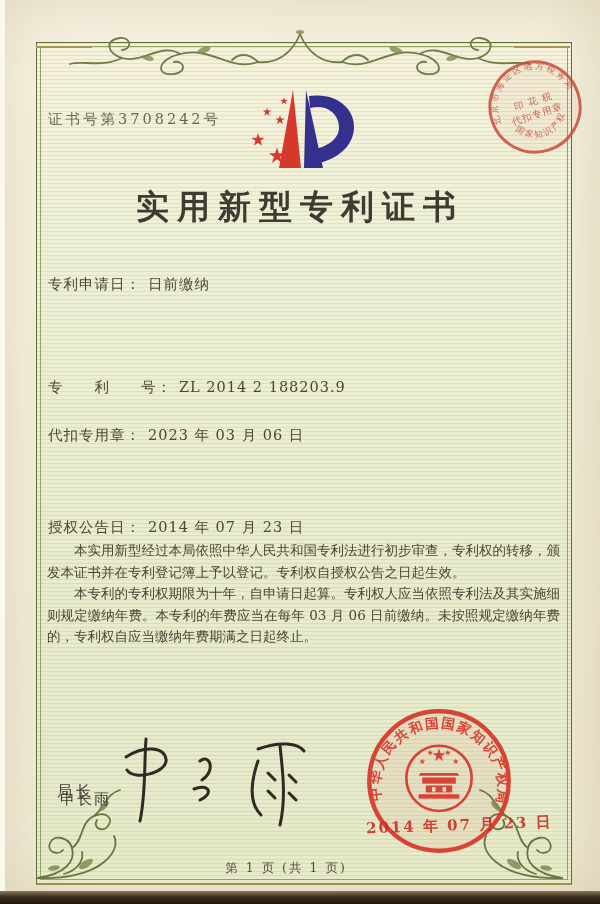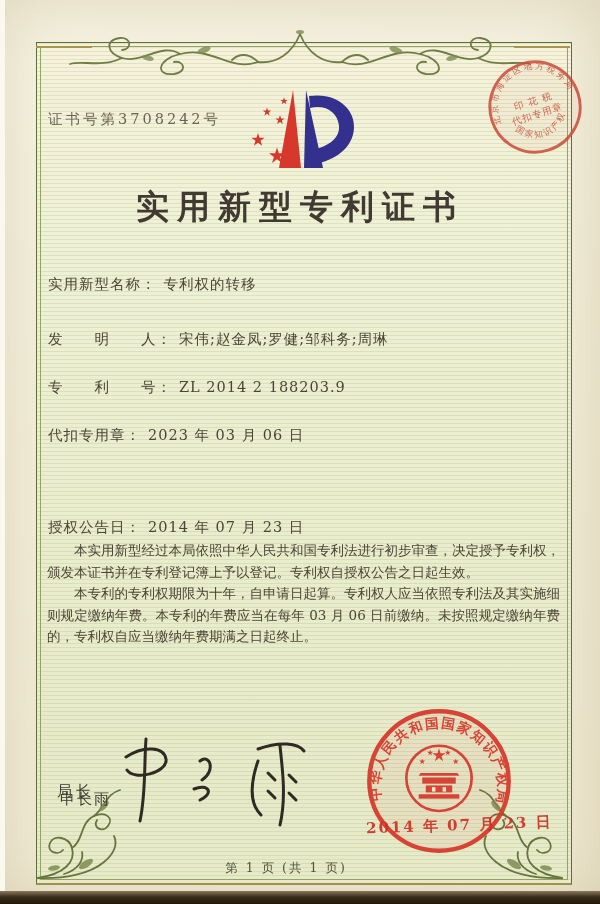--- a/index.html
+++ b/index.html
@@ -134,37 +134,34 @@
       <polygon transform="translate(24,24) scale(4.5)" points="0,-1 0.22,-0.31 0.95,-0.31 0.36,0.12 0.59,0.81 0,0.38 -0.59,0.81 -0.36,0.12 -0.95,-0.31 -0.22,-0.31"></polygon>
       <polygon transform="translate(37,32) scale(5)" points="0,-1 0.22,-0.31 0.95,-0.31 0.36,0.12 0.59,0.81 0,0.38 -0.59,0.81 -0.36,0.12 -0.95,-0.31 -0.22,-0.31"></polygon>
       <polygon transform="translate(15,52) scale(7)" points="0,-1 0.22,-0.31 0.95,-0.31 0.36,0.12 0.59,0.81 0,0.38 -0.59,0.81 -0.36,0.12 -0.95,-0.31 -0.22,-0.31"></polygon>
       <polygon transform="translate(34,68) scale(8.5)" points="0,-1 0.22,-0.31 0.95,-0.31 0.36,0.12 0.59,0.81 0,0.38 -0.59,0.81 -0.36,0.12 -0.95,-0.31 -0.22,-0.31"></polygon>
     </g>
   </svg>
 
   <div class="title">实用新型专利证书</div>
 
   <div class="field" style="top:275px">
-    <span>实用新型名称：</span><span class="val">专利权的转移</span>
-  </div>
-  <div class="field" style="top:330px">
-    <span>发　　明　　人：</span><span class="val">宋伟;赵金凤;罗健;邹科务;周琳</span>
+    <span>专利申请日：</span><span class="val">日前缴纳</span>
   </div>
   <div class="field" style="top:378px">
     <span>专　　利　　号：</span><span class="val">ZL 2014 2 188203.9</span>
   </div>
   <div class="field" style="top:426px">
     <span>代扣专用章：</span><span class="val">2023 年 03 月 06 日</span>
   </div>
   <div class="field" style="top:518px">
     <span>授权公告日：</span><span class="val">2014 年 07 月 23 日</span>
   </div>
 
   <div class="paras">
-    <p>本实用新型经过本局依照中华人民共和国专利法进行初步审查，决定授予专利权，颁发本证书并在专利登记簿上予以登记。专利权自授权公告之日起生效。</p>
+    <p>本实用新型经过本局依照中华人民共和国专利法进行初步审查，专利权的转移，颁发本证书并在专利登记簿上予以登记。专利权自授权公告之日起生效。</p>
     <p>本专利的专利权期限为十年，自申请日起算。专利权人应当依照专利法及其实施细则规定缴纳年费。本专利的年费应当在每年 03 月 06 日前缴纳。未按照规定缴纳年费的，专利权自应当缴纳年费期满之日起终止。</p>
   </div>
 
   <div class="signer-title">局长</div>
   <div class="signer-name">申长雨</div>
 
   <svg class="signature-svg" width="215" height="100" viewBox="0 0 215 100">
     <g stroke="#2f2a22" stroke-width="3" fill="none" stroke-linecap="round" stroke-linejoin="round">
       <path d="M34,6 C32,32 34,60 28,88"></path>
       <path d="M14,24 C32,12 52,14 54,26 C56,40 22,48 15,37"></path>

